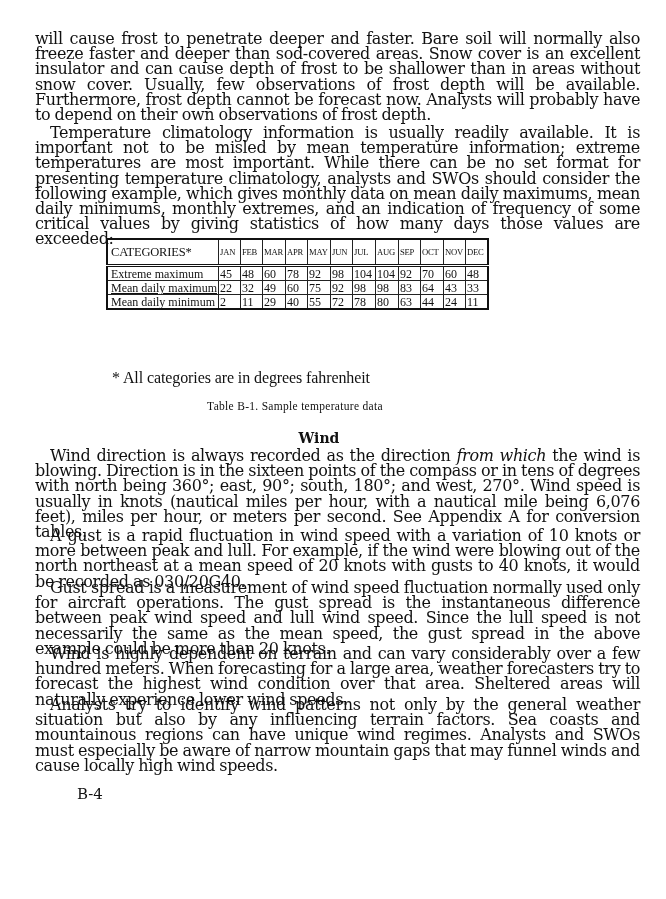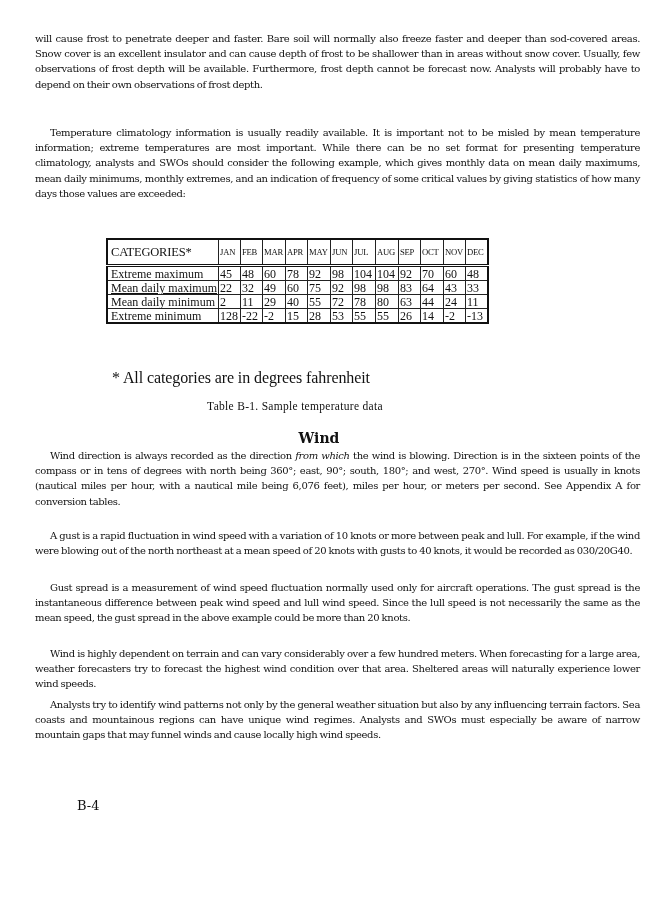--- a/index.html
+++ b/index.html
@@ -1,20 +1,20 @@
 <!DOCTYPE html>
 <html><head>
 <meta charset="utf-8">
 <style>
   html, body { margin: 0; padding: 0; background: #ffffff; }
   body { width: 666px; height: 899px; position: relative; overflow: hidden; color: #111; }
   .page { position: absolute; left: 0; top: 0; width: 666px; height: 899px; }
   .para {
     position: absolute; left: 35px; width: 605px;
-    font-family: "DejaVu Serif", serif; font-size: 10px; line-height: 15.2px;
+    font-family: "DejaVu Serif", serif; font-size: 16px; line-height: 15.2px;
     text-align: justify; letter-spacing: -0.35px; word-spacing: -0.5px; margin: 0;
   }
   .para.indent { text-indent: 15px; }
   .para em { font-style: italic; }
   .tbl-wrap { position: absolute; left: 106px; top: 238px; }
   table.temp {
     border-collapse: collapse; font-family: "Liberation Serif", serif; font-size: 12px;
     border: 2px solid #111; table-layout: fixed;
   }
   table.temp td, table.temp th {
@@ -34,21 +34,21 @@
   }
   .caption {
     position: absolute; left: 0; width: 570px; top: 400px; text-align: center;
     font-family: "Liberation Serif", serif; font-size: 11.5px; letter-spacing: 0.3px; padding-left: 20px; box-sizing: border-box;
   }
   .heading {
     position: absolute; left: 0; width: 616px; top: 430px; text-align: center;
     font-family: "DejaVu Serif", serif; font-size: 14px; font-weight: bold; padding-left: 22px; box-sizing: border-box;
   }
   .pagenum {
-    position: absolute; left: 77px; top: 785px; font-family: "DejaVu Serif", serif; font-size: 13px; margin-top: 13px;
+    position: absolute; left: 77px; top: 785px; font-family: "DejaVu Serif", serif; font-size: 15px;
   }
 </style>
 </head>
 <body>
 
 <div class="page">
 
   <p class="para" style="top:31px;">will cause frost to penetrate deeper and faster.  Bare soil will normally also freeze faster and deeper than sod-covered areas. Snow cover is an excellent insulator and can cause depth of frost to be shallower than in areas without snow cover.  Usually, few observations of frost depth will be available.  Furthermore, frost depth cannot be forecast now. Analysts will probably have to depend on their own observations of frost depth.</p>
 
   <p class="para indent" style="top:125px;">Temperature climatology information is usually readily available. It is important not to be misled by mean temperature information; extreme temperatures are most important. While there can be no set format for presenting temperature climatology, analysts and SWOs should consider the following example, which gives monthly data on mean daily maximums, mean daily minimums, monthly extremes, and an indication of frequency of some critical values by giving statistics of how many days those values are exceeded:</p>
@@ -126,35 +126,20 @@
           <td>40</td>
           <td>55</td>
           <td>72</td>
           <td>78</td>
           <td>80</td>
           <td>63</td>
           <td>44</td>
           <td>24</td>
           <td>11</td>
         </tr>
-        <tr>
-          <td class="cat">Extreme minimum</td>
-          <td>128</td>
-          <td>-22</td>
-          <td>-2</td>
-          <td>15</td>
-          <td>28</td>
-          <td>53</td>
-          <td>55</td>
-          <td>55</td>
-          <td>26</td>
-          <td>14</td>
-          <td>-2</td>
-          <td>-13</td>
-        </tr>
       </tbody>
     </table>
   </div>
 
   <div class="footnote">* All categories are in degrees fahrenheit</div>
 
   <div class="caption">Table  B-1.  Sample temperature data</div>
 
   <div class="heading">Wind</div>
 

